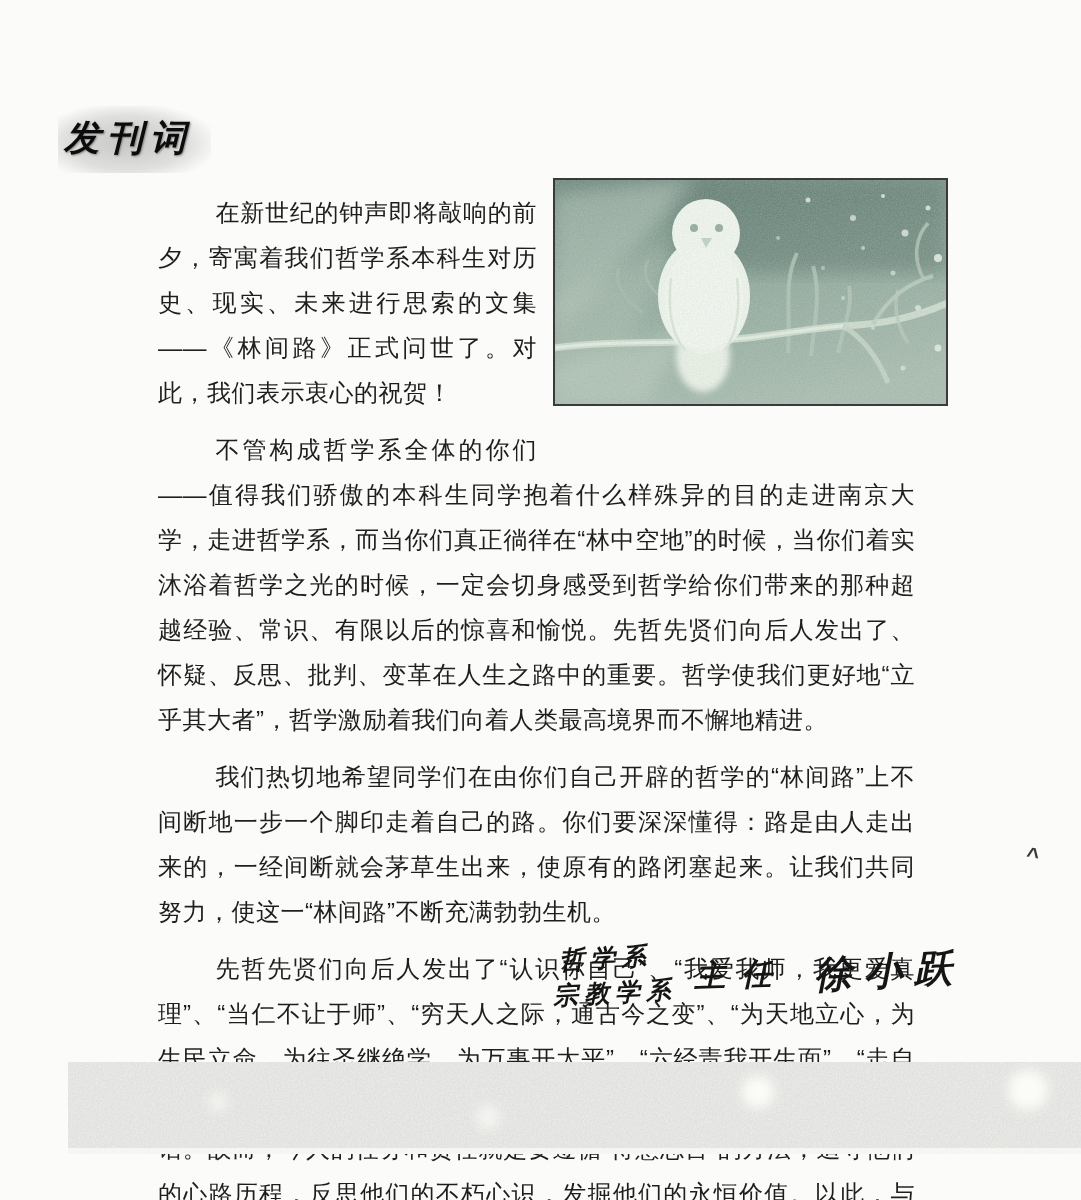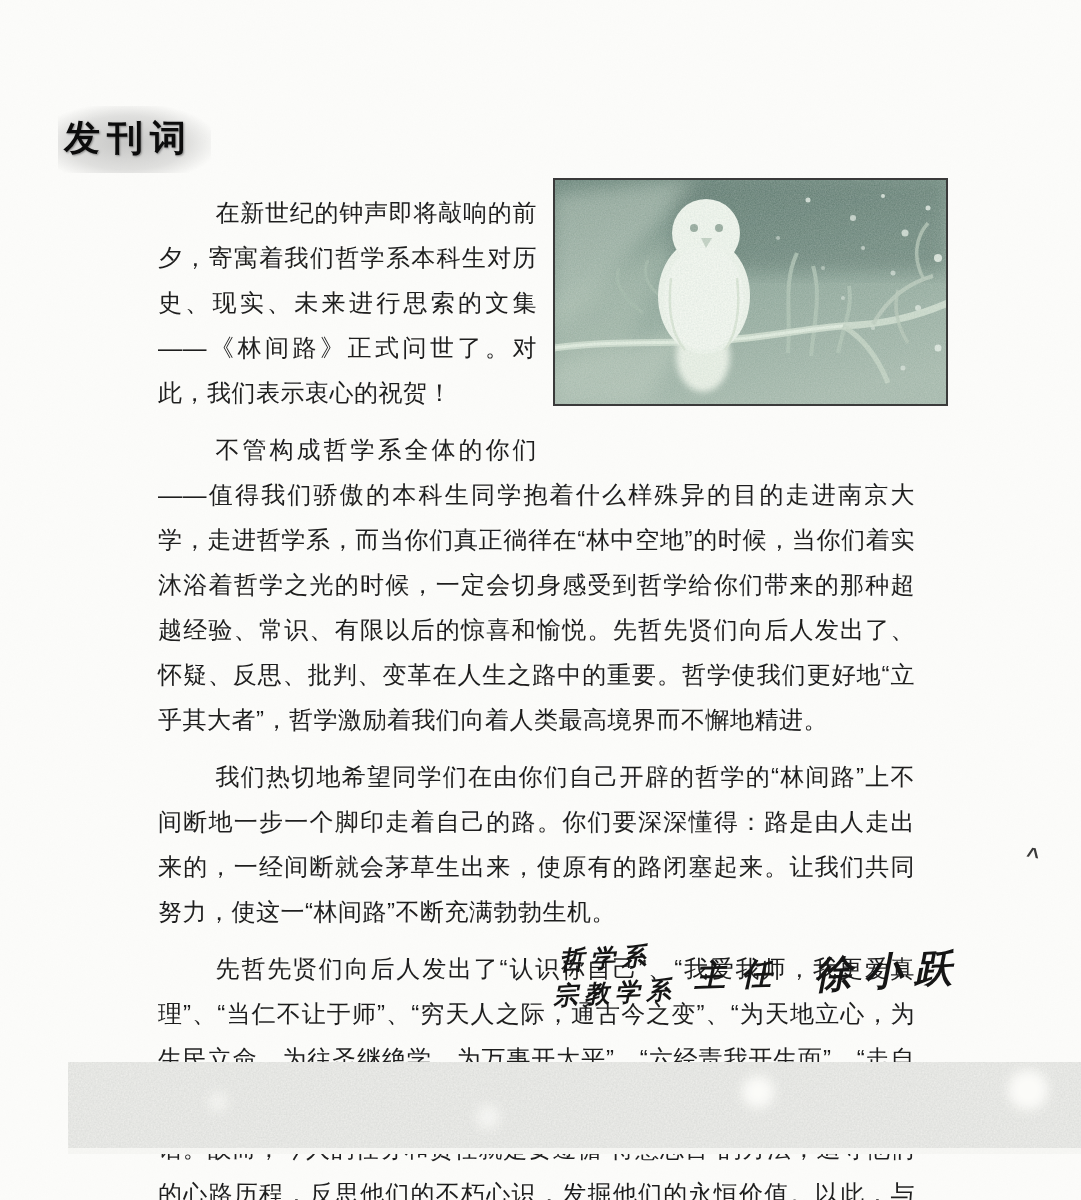--- a/index.html
+++ b/index.html
@@ -17,20 +17,21 @@
   }
   .doc-title {
     position:absolute; left:58px; top:106px;
     font-size:36px; font-weight:800; letter-spacing:7px;
     color:#0c0c0c;
     padding:8px 18px 10px 6px;
     background:radial-gradient(ellipse at 45% 55%,
        rgba(120,120,120,.40) 0%, rgba(135,135,135,.24) 52%, rgba(160,160,160,0) 78%);
     text-shadow:1px 1px 2px rgba(70,70,70,.55);
     white-space:nowrap;
+    font-style:italic;
   }
   .content {
     position:absolute; left:158px; top:190px; width:757px;
     font-size:24px; font-weight:400; line-height:45px;
     text-align:justify; text-justify:inter-ideograph;
     letter-spacing:.5px;
   }
   .content p { margin:0 0 12px 0; text-indent:2.4em; }
   .photo-float {
     float:right; width:395px; height:228px;

